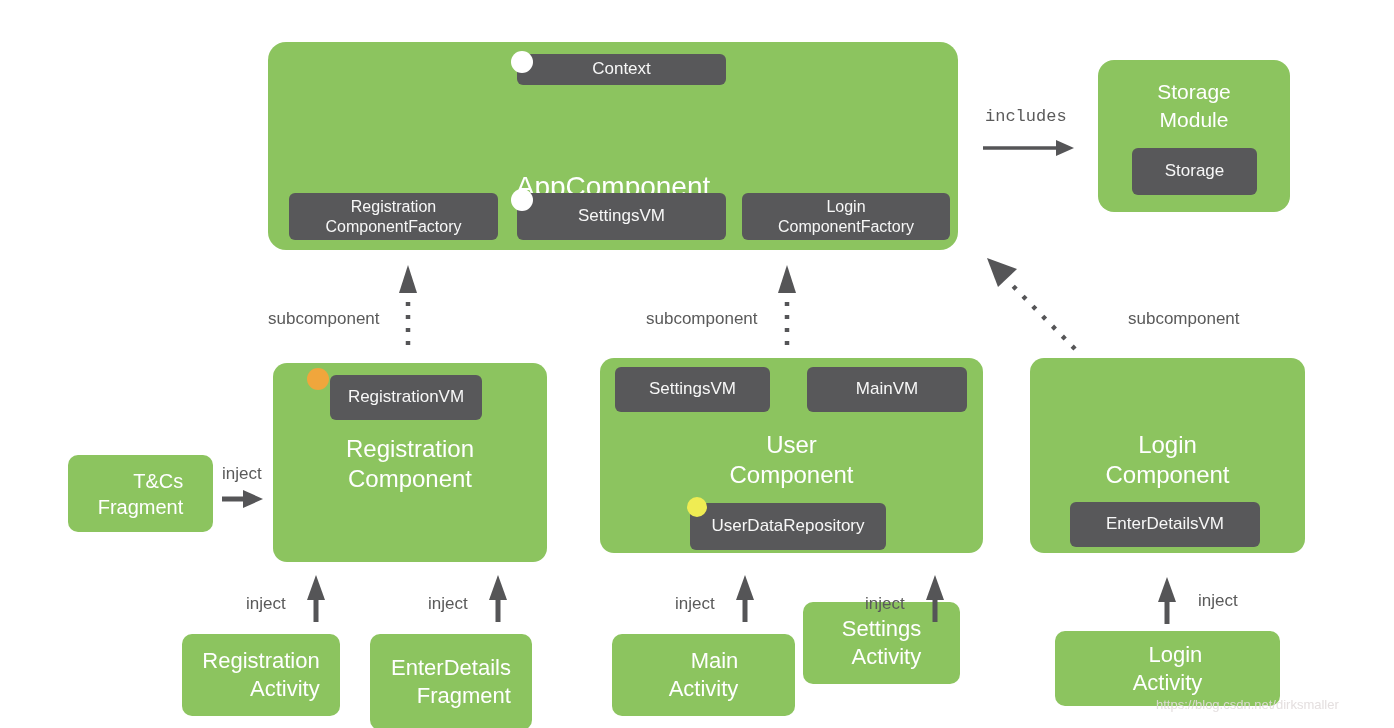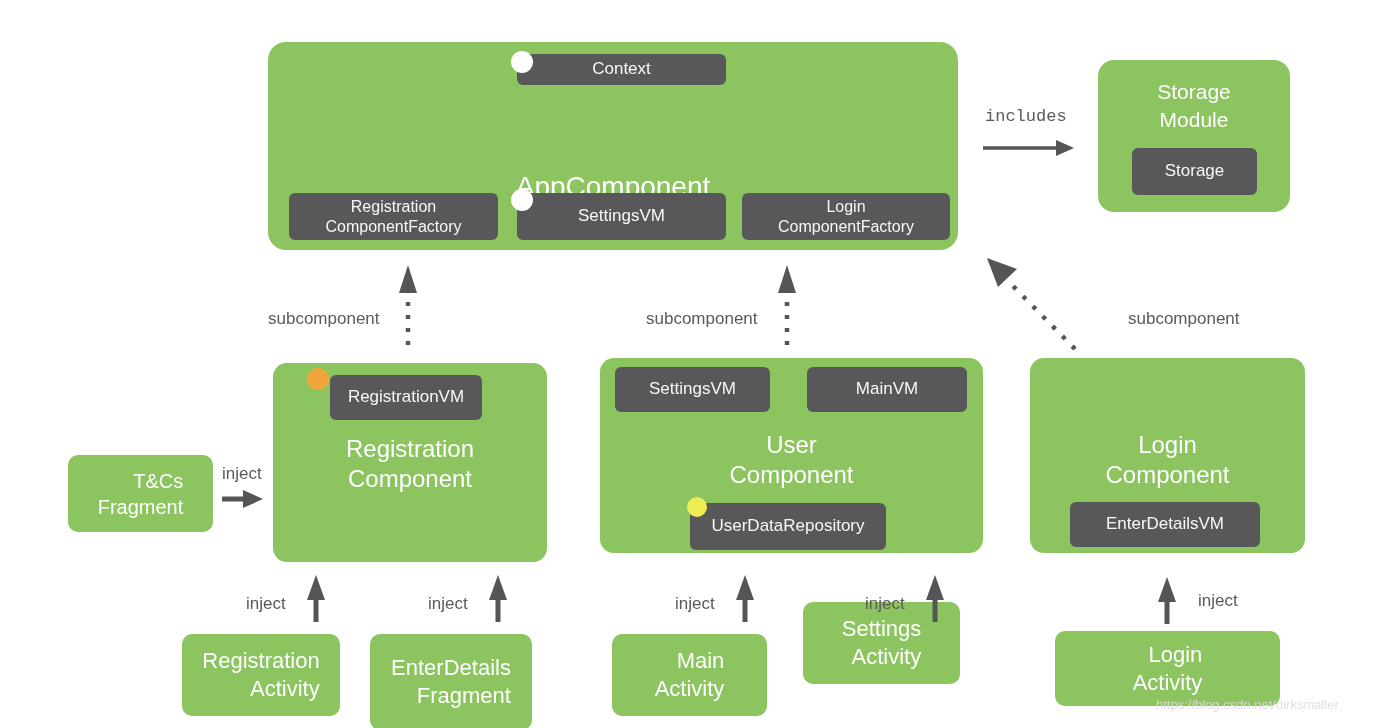--- a/index.html
+++ b/index.html
@@ -85,21 +85,21 @@
   </div>
 
   <div class="green-box small" style="left:182px;top:634px;width:158px;height:82px;">
     <div class="center-text">Registration
 Activity</div>
   </div>
   <div class="green-box small" style="left:370px;top:634px;width:162px;height:96px;">
     <div class="center-text">EnterDetails
 Fragment</div>
   </div>
-  <div class="green-box small" style="left:612px;top:634px;width:155px;height:82px;">
+  <div class="green-box small" style="left:612px;top:634px;width:155px;height:82px;padding-left:28px;">
     <div class="center-text">Main
 Activity</div>
   </div>
   <div class="green-box small" style="left:803px;top:602px;width:157px;height:82px;">
     <div class="center-text">Settings
 Activity</div>
   </div>
   <div class="green-box small" style="left:1055px;top:631px;width:225px;height:75px;">
     <div class="center-text">Login
 Activity</div>

